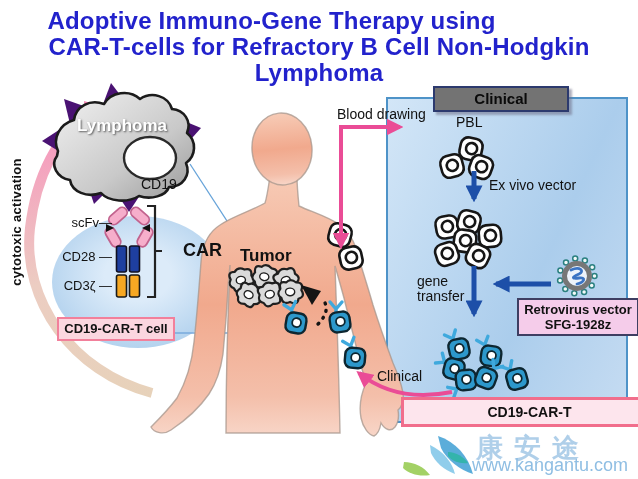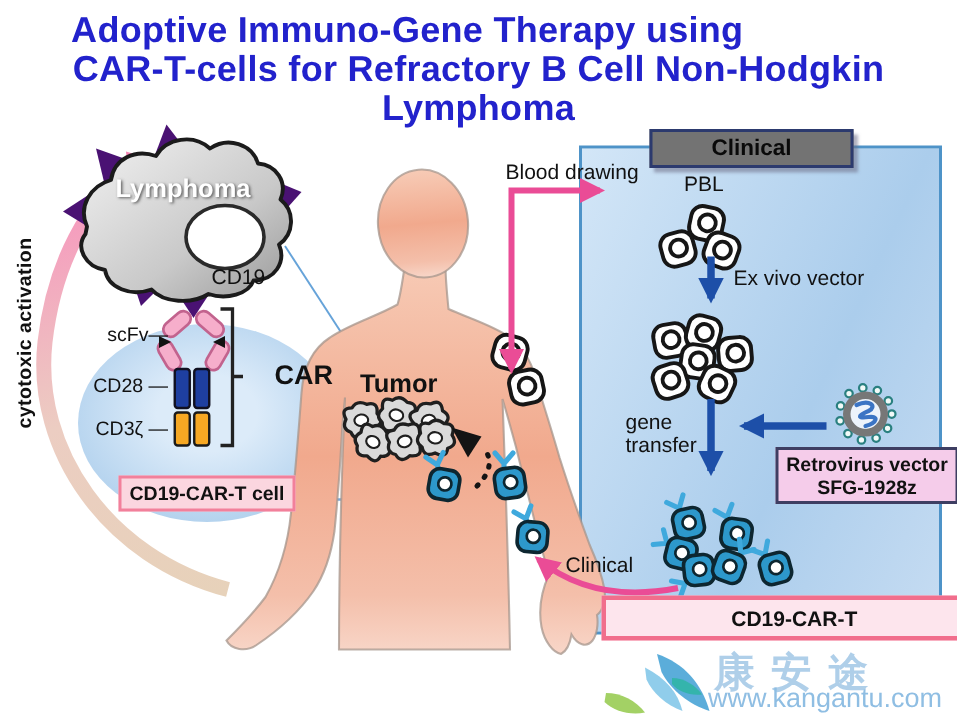--- a/index.html
+++ b/index.html
@@ -12,21 +12,21 @@
   .bold{font-weight:bold;}
   .panel{position:absolute;left:386px;top:97px;width:242px;height:326px;
          border:2px solid #4E93C8;box-sizing:border-box;
          background:linear-gradient(115deg,#D3E6F7 0%,#ABCDEC 60%,#C6DCF2 100%);}
   .clinical-header{position:absolute;left:433px;top:86px;width:132px;height:22px;
          background:#737373;border:2px solid #2C3A6E;box-sizing:content-box;
          font-weight:bold;font-size:15px;text-align:center;line-height:22px;color:#0a0a0a;
          box-shadow:3px 3px 2px rgba(110,110,135,.55);}
   .cart-box{position:absolute;left:57px;top:317px;width:114px;height:20px;
          background:#FBD6DF;border:2.5px solid #F2809B;font-weight:bold;font-size:13px;
-         text-align:center;line-height:20px;color:#111;margin-left:22px;}
+         text-align:center;line-height:20px;color:#111;}
   .retro-box{position:absolute;left:517px;top:298px;width:118px;background:#F5CCEA;
          border:2px solid #3E3E62;font-weight:bold;font-size:13px;line-height:15px;
          text-align:center;color:#111;padding:2px 0;}
   .proc-box{position:absolute;left:401px;top:397px;width:219px;background:#FDE5ED;
          border:3px solid #F16E8C;font-weight:bold;font-size:14px;line-height:18px;
          text-align:center;color:#111;padding:3px 16px;}
   .lymphoma-lbl{position:absolute;left:66px;top:116px;width:112px;text-align:center;
          color:#fff;font-weight:bold;font-size:17px;text-shadow:1px 1px 2px rgba(70,70,70,.85);}
   .cyto-lbl{position:absolute;left:16px;top:222px;transform:translate(-50%,-50%) rotate(-90deg);
          font-weight:bold;font-size:13px;color:#111;white-space:nowrap;letter-spacing:.3px;}

